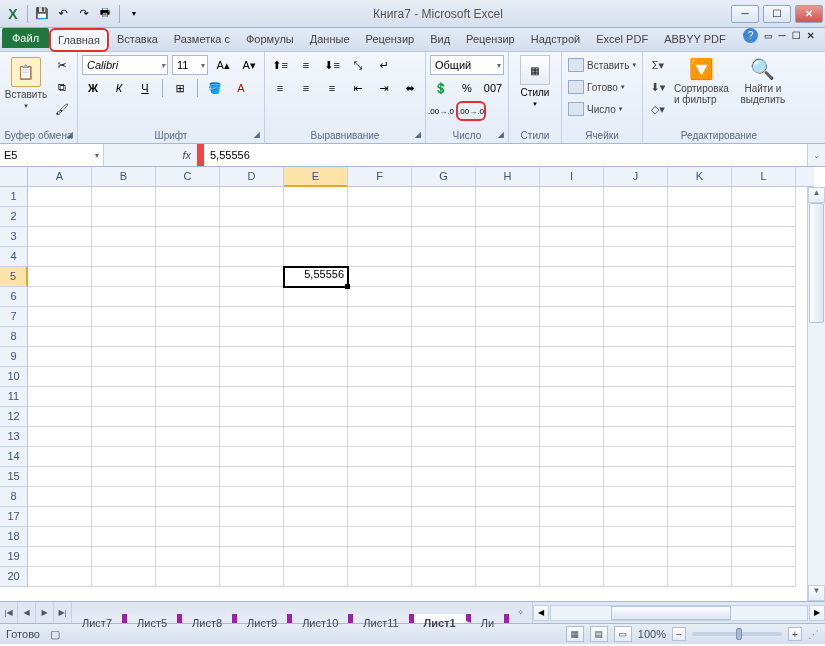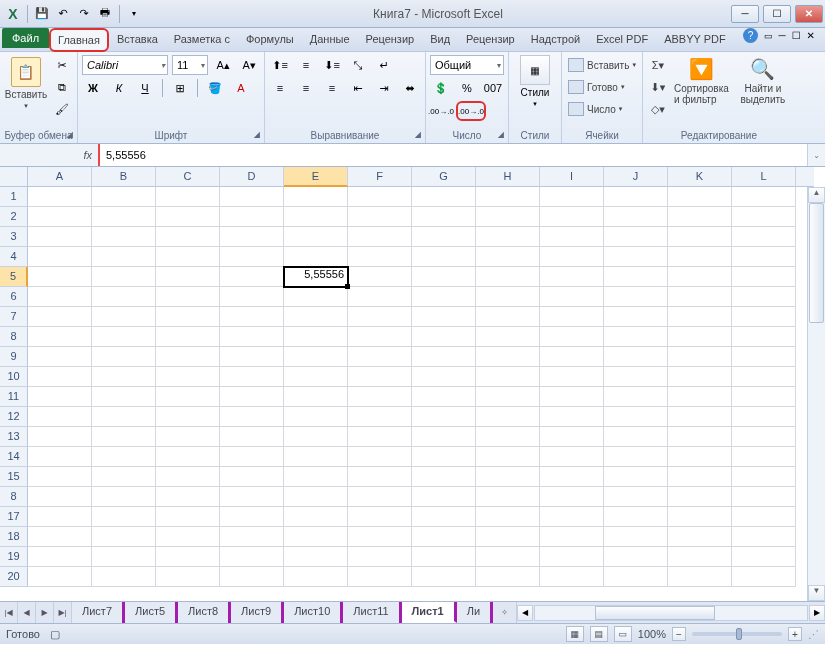--- a/index.html
+++ b/index.html
@@ -42,21 +42,21 @@
 
 .styles-big { width:44px; display:flex; flex-direction:column; align-items:center; cursor:pointer; font-size:10px; gap:2px;}
 .cell-ops { font-size:10px; color:#444;}
 .cell-op-row { display:flex; align-items:center; gap:3px; height:20px; cursor:pointer; padding:0 2px;}
 .cell-op-icon { width:16px; height:14px; background:#dbe4f1; border:1px solid #98abc6;}
 
 
 .fbar { height: 23px; display: flex; border-bottom: 1px solid #a7b9d2; background: #eef2f9; }
 .name-box { width: 104px; border-right: 1px solid #c3d0e3; display: flex; align-items: center; padding: 0 4px; background: #fff; position:relative; font-size:11px; }
 .name-box::after { content:"▾"; position:absolute; right:4px; font-size:8px; color:#666;}
-.fx-btn { width: 100px; display: flex; align-items: center; justify-content:flex-end; gap:4px; padding:0 6px; border-right:2px solid #ef4444;}
+.fx-btn { width: 100px; display: flex; align-items: center; justify-content:flex-end; gap:4px; padding:0 6px; border-right:7px solid #ef4444;}
 .fx-symbol { font-style: italic; color:#555; cursor:pointer; }
 .formula-input { flex:1; background:#fff; padding:0 6px; display:flex; align-items:center; font-size:11px;}
 .fbar-expand { width:18px; border-left:1px solid #c3d0e3; display:flex; align-items:center; justify-content:center; font-size:8px; color:#777; cursor:pointer;}
 
 
 .grid-area { display:flex; height: 414px; }
 .corner { width:28px; height:20px; background:#eef2f9; border-right:1px solid #b8c7dd; border-bottom:1px solid #b8c7dd; }
 .col-headers { display:flex; height:20px; }
 .col-h { width:64px; border-right:1px solid #c9d2e0; border-bottom:1px solid #b8c7dd; background:#eef2f9; text-align:center; font-size:11px; color:#3d5377; line-height:19px; cursor:pointer;}
 .col-h.active { background:#fde3a7; border-bottom:2px solid #e8a33d;}
@@ -70,21 +70,21 @@
 .sel-cell { outline:2px solid #000; outline-offset:-1px; position:relative;}
 .sel-cell::after { content:""; position:absolute; right:-3px; bottom:-3px; width:5px; height:5px; background:#000;}
 .vscroll { width:18px; background:#eef2f9; border-left:1px solid #c3d0e3; position:relative;}
 .vscroll-btn { height:16px; text-align:center; font-size:8px; color:#666; cursor:pointer; border:1px solid #c3d0e3; background:linear-gradient(#fdfdfe,#e6ecf5);}
 .vscroll-thumb { position:absolute; top:16px; left:1px; right:1px; height:120px; background:linear-gradient(90deg,#fdfdfe,#dce5f1); border:1px solid #b4c2d9; border-radius:2px;}
 
 
 .sheet-bar { height:22px; display:flex; align-items:stretch; background:#e0e7f2; border-top:1px solid #a7b9d2; font-size:11px;}
 .sheet-nav { display:flex; }
 .sheet-nav-btn { width:18px; display:flex; align-items:center; justify-content:center; border-right:1px solid #c3d0e3; font-size:8px; cursor:pointer; color:#556;}
-.sheet-tab { padding:3px 10px; border-right:3px solid #a21caf; background:#e5ebf4; cursor:pointer; color:#445;}
+.sheet-tab { padding:3px 10px; border-right:5px solid #a21caf; background:#e5ebf4; cursor:pointer; color:#445;margin-top:12px;}
 .sheet-tab.active { background:#fff; border-bottom:2px solid #fff; font-weight:bold;}
 .hscroll { flex:1; display:flex; align-items:center; }
 .hscroll-track { flex:1; height:16px; border:1px solid #c3d0e3; background:#eef2f9; position:relative; margin:0 1px;}
 .hscroll-thumb { position:absolute; left:60px; width:120px; top:0; bottom:0; background:linear-gradient(#fdfdfe,#dce5f1); border:1px solid #b4c2d9;}
 .hscroll-btn { width:16px; height:16px; border:1px solid #c3d0e3; font-size:8px; display:flex; align-items:center; justify-content:center; cursor:pointer; background:linear-gradient(#fdfdfe,#e6ecf5);}
 
 
 .status { height:21px; background:linear-gradient(#e8edf5,#d6dfef); border-top:1px solid #a7b9d2; display:flex; align-items:center; font-size:11px; color:#424c58; padding:0 6px; gap:10px;}
 .status-right { margin-left:auto; display:flex; align-items:center; gap:6px;}
 .view-btn { width:18px; height:16px; border:1px solid #b0bfd6; cursor:pointer; display:flex; align-items:center; justify-content:center; font-size:9px; background:linear-gradient(#fdfdfe,#e6ecf5);}
@@ -259,20 +259,21 @@
       <div class="big-btn" style="width:56px;">
         <div style="font-size:20px;">🔍</div>
         <span style="text-align:center;">Найти и выделить</span>
       </div>
     </div>
     <div class="group-label">Редактирование</div>
   </div>
 </div>
 
 <div class="fbar">
+  <div class="name-box">E5</div>
   <div class="fx-btn">
     <span class="fx-symbol">fx</span>
   </div>
   <div class="formula-input">5,55556</div>
   <div class="fbar-expand">⌄</div>
 </div>
 
 <div>
   <div style="display:flex;">
     <div class="corner"></div>

